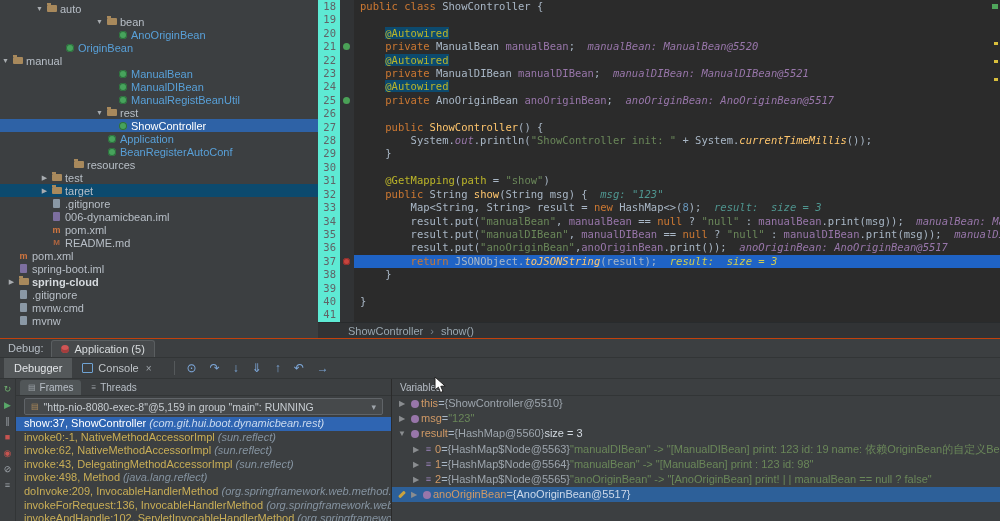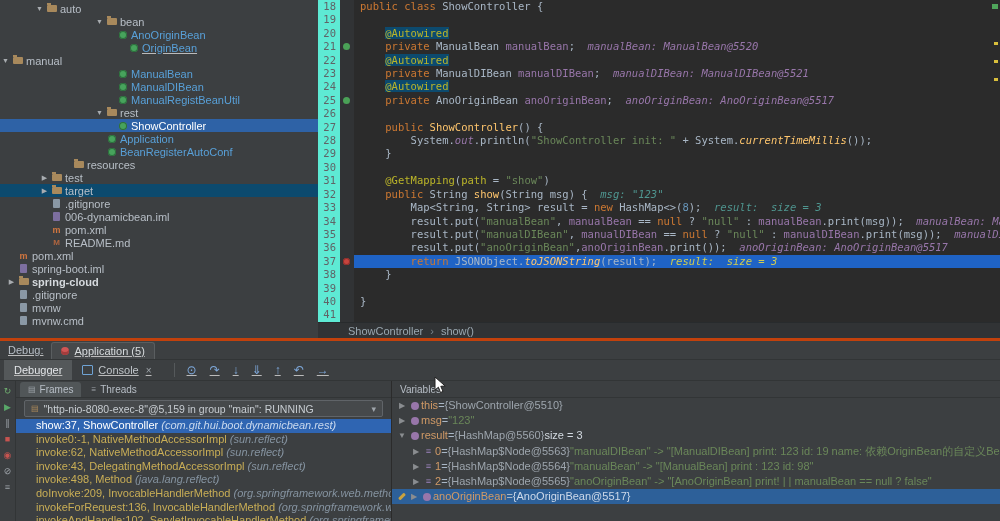--- a/index.html
+++ b/index.html
@@ -55,21 +55,21 @@
   .tk-hy{color:#d3cd4e;font-style:italic;}
   .mark{position:absolute;right:2px;width:4px;height:3px;background:#d9bf3c;}
   .mark.green{background:#4fa55b;width:6px;height:5px;}
   .breadcrumbs{position:absolute;left:0;right:0;bottom:0;height:16px;background:#313335;
         border-top:1px solid #282b2d;display:flex;align-items:center;padding-left:30px;
         font-size:11px;color:#9aa7b0;gap:7px;box-sizing:border-box;}
   .bc-sep{color:#7a848c;}
 
   
   .debug{position:absolute;left:0;top:338px;width:1000px;height:183px;background:#3c3f41;
-         border-top:3px solid #c2410c;box-sizing:border-box;text-decoration:underline;}
+         border-top:1px solid #c2410c;box-sizing:border-box;}
   .drow1{height:19px;display:flex;align-items:center;padding-left:8px;gap:8px;
          border-bottom:1px solid #323536;font-size:11px;box-sizing:border-box;}
   .dlabel{color:#b8bfc7;}
   .session-tab{display:flex;align-items:center;gap:5px;background:#46494b;border:1px solid #5a5e60;
          border-bottom:none;border-radius:3px 3px 0 0;height:16px;padding:0 9px;color:#d8dcde;}
   .bug{width:8px;height:8px;border-radius:50%;background:#cf5555;box-shadow:inset 0 -3px 0 #a33d3d;}
   .drow2{height:21px;display:flex;align-items:center;padding-left:4px;
          border-bottom:1px solid #323536;box-sizing:border-box;}
   .dtab{display:flex;align-items:center;gap:5px;height:20px;padding:0 10px;font-size:11px;color:#bfc4c8;}
   .dtab.active{background:#54585a;color:#e2e5e8;}
@@ -90,21 +90,21 @@
         height:15px;box-sizing:border-box;}
   .ftab.active{background:#515658;border-radius:3px 3px 0 0;}
   .ficon{font-size:8px;color:#9fa5ab;}
   .thread-row{height:21px;display:flex;align-items:center;padding:0 8px;}
   .thread-combo{flex:1;height:17px;background:#46494b;border:1px solid #606468;border-radius:2px;
         display:flex;align-items:center;padding:0 6px;gap:5px;font-size:10.5px;color:#c7ccd1;
         white-space:nowrap;overflow:hidden;box-sizing:border-box;}
   .thicon{color:#b08c5a;font-size:8px;}
   .caret{margin-left:auto;color:#9fa5ab;font-size:9px;}
   .frame-list{flex:1;overflow:hidden;font-size:11px;}
-  .frame-row{height:13.6px;line-height:13.6px;padding-left:20px;white-space:nowrap;overflow:hidden;color:#c9ae56;}
+  .frame-row{height:13.6px;line-height:13.6px;padding-left:8px;white-space:nowrap;overflow:hidden;color:#c9ae56;}
   .fpkg{color:#8593a0;font-style:italic;}
   .frame-row.sel{background:#2f65b2;color:#ffffff;}
   .frame-row.sel .fpkg{color:#c9d9ee;}
 
   .vars{flex:1;display:flex;flex-direction:column;overflow:hidden;}
   .vhead{height:17px;border-bottom:1px solid #323536;display:flex;align-items:center;
          padding-left:8px;font-size:10px;color:#b8bfc7;box-sizing:border-box;}
   .var-list{flex:1;overflow:hidden;font-size:11px;}
   .var-row{height:15.2px;line-height:15.2px;display:flex;align-items:center;white-space:nowrap;overflow:hidden;}
   .var-row.sel{background:#2d6099;}
@@ -144,21 +144,21 @@
           </span>
           <span class="tree-label">bean</span>
         </div>
         <div class="tree-row" style="padding-left: 105px;">
           <span class="tree-arrow"></span>
           <span class="tree-icon">
             <span class="bean-i"></span>
           </span>
           <span class="tree-label cls">AnoOriginBean</span>
         </div>
-        <div class="tree-row" style="padding-left: 116px; text-decoration: underline;">
+        <div class="tree-row" style="padding-left: 52px;">
           <span class="tree-arrow"></span>
           <span class="tree-icon">
             <span class="bean-i"></span>
           </span>
           <span class="tree-label cls">OriginBean</span>
         </div>
         <div class="tree-row" style="">
           <span class="tree-arrow">▼</span>
           <span class="tree-icon">
             <span class="folder-i"></span>
@@ -289,28 +289,28 @@
           <span class="tree-icon">
             <span class="file-i"></span>
           </span>
           <span class="tree-label">.gitignore</span>
         </div>
         <div class="tree-row" style="padding-left: 6px;">
           <span class="tree-arrow"></span>
           <span class="tree-icon">
             <span class="file-i"></span>
           </span>
+          <span class="tree-label">mvnw.cmd</span>
+        </div>
+        <div class="tree-row" style="padding-left: 6px;">
+          <span class="tree-arrow"></span>
+          <span class="tree-icon">
+            <span class="file-i"></span>
+          </span>
           <span class="tree-label">mvnw</span>
-        </div>
-        <div class="tree-row" style="padding-left: 6px;">
-          <span class="tree-arrow"></span>
-          <span class="tree-icon">
-            <span class="file-i"></span>
-          </span>
-          <span class="tree-label">mvnw.cmd</span>
         </div>
       </div>
 
     <div class="editor">
       <div class="code" id="code-lines">
           <div class="cline"><span class="gut">18</span><span class="gicon"></span><span class="ccode"><span class="tk-k">public class </span><span class="tk-d">ShowController {</span></span></div>
           <div class="cline"><span class="gut">19</span><span class="gicon"></span><span class="ccode"></span></div>
           <div class="cline"><span class="gut">20</span><span class="gicon"></span><span class="ccode"><span class="tk-d">    </span><span class="tk-ah">@Autowired</span></span></div>
           <div class="cline"><span class="gut">21</span><span class="gicon"><span class="gdot gspring"></span></span><span class="ccode"><span class="tk-d">    </span><span class="tk-k">private </span><span class="tk-d">ManualBean </span><span class="tk-f">manualBean</span><span class="tk-d">;</span><span class="tk-hp">  manualBean: ManualBean@5520</span></span></div>
           <div class="cline"><span class="gut">22</span><span class="gicon"></span><span class="ccode"><span class="tk-d">    </span><span class="tk-ah">@Autowired</span></span></div>

